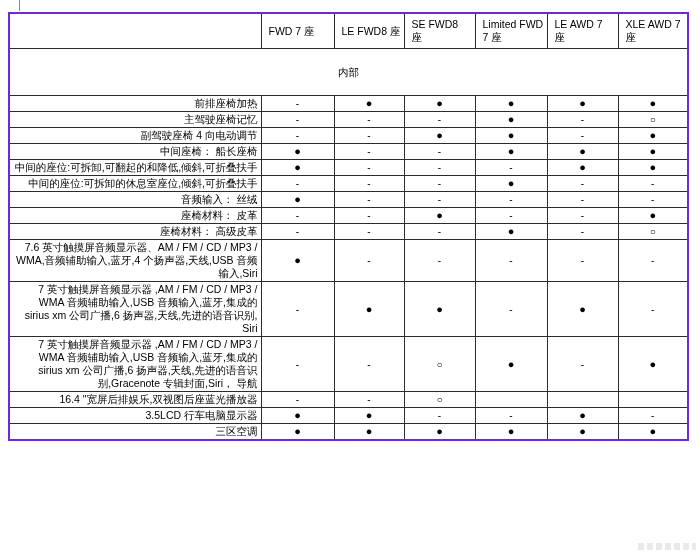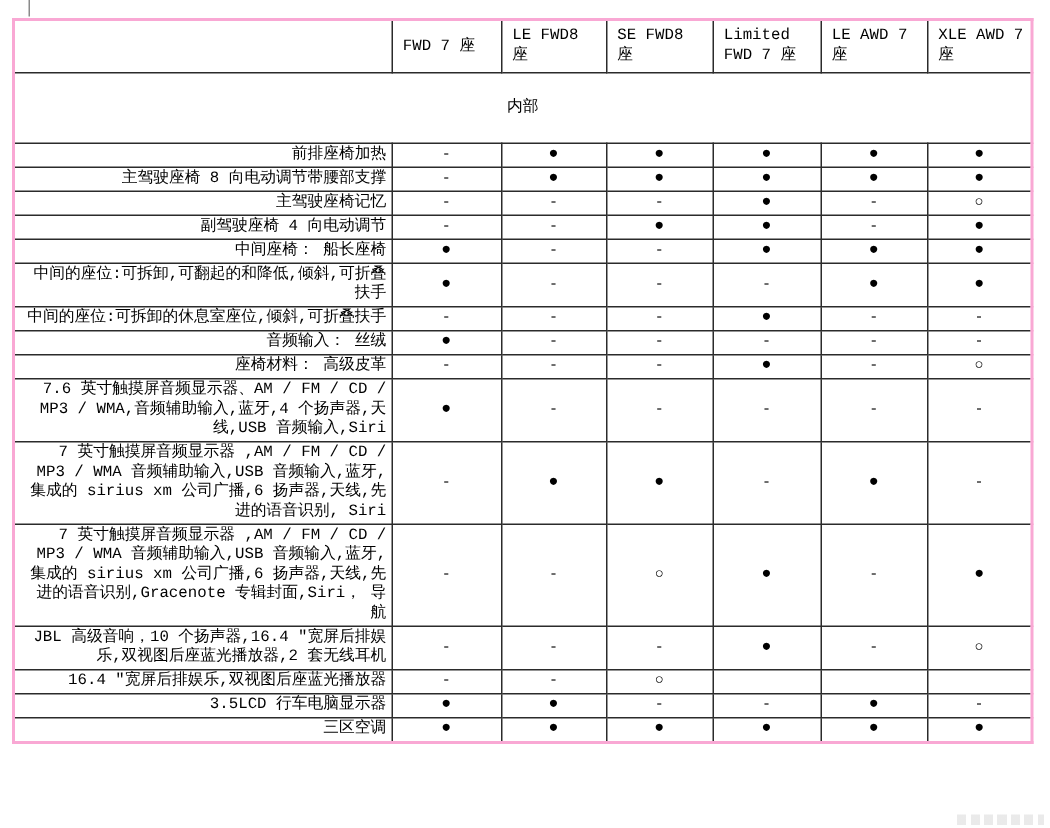--- a/index.html
+++ b/index.html
@@ -6,22 +6,21 @@
   .screen{
     position:relative;width:700px;height:552px;background:#ffffff;
     font-family:"Liberation Sans","DejaVu Sans",sans-serif;color:#000;overflow:hidden;
   }
   .artifact-line{position:absolute;left:19px;top:0;width:1px;height:11px;background:#8a8a8a;}
   .watermark{position:absolute;right:4px;bottom:2px;width:58px;height:7px;
     background:repeating-linear-gradient(90deg,#d9d9d9 0 6px,#ffffff 6px 9px);opacity:.55;}
   table.spec-table{
     position:absolute;left:8px;top:12px;width:546px;
     border-collapse:collapse;table-layout:fixed;
-    border:2px solid #f9a8d4;
-    font-family:Liberation Mono, monospace;
+    border:2px solid #6d28d9;
   }
   .spec-table th,.spec-table td{
     border:1px solid #2b2b2b;
     font-size:10.5px;line-height:13px;
     padding:1px 3px;vertical-align:middle;
     word-break:break-word;
   }
   .spec-table thead th{
     height:32px;font-weight:normal;text-align:left;
     padding-left:7px;font-size:10.5px;
@@ -65,29 +64,20 @@
         <tr>
           <td class="feature-cell">前排座椅加热</td>
           <td class="value-cell">-</td>
           <td class="value-cell dot">●</td>
           <td class="value-cell dot">●</td>
           <td class="value-cell dot">●</td>
           <td class="value-cell dot">●</td>
           <td class="value-cell dot">●</td>
         </tr>
         <tr>
-          <td class="feature-cell">主驾驶座椅 8 向电动调节带腰部支撑</td>
-          <td class="value-cell">-</td>
-          <td class="value-cell dot">●</td>
-          <td class="value-cell dot">●</td>
-          <td class="value-cell dot">●</td>
-          <td class="value-cell dot">●</td>
-          <td class="value-cell dot">●</td>
-        </tr>
-        <tr>
           <td class="feature-cell">主驾驶座椅记忆</td>
           <td class="value-cell">-</td>
           <td class="value-cell">-</td>
           <td class="value-cell">-</td>
           <td class="value-cell dot">●</td>
           <td class="value-cell">-</td>
           <td class="value-cell">○</td>
         </tr>
         <tr>
           <td class="feature-cell">副驾驶座椅 4 向电动调节</td>
@@ -128,20 +118,29 @@
         <tr>
           <td class="feature-cell">音频输入： 丝绒</td>
           <td class="value-cell dot">●</td>
           <td class="value-cell">-</td>
           <td class="value-cell">-</td>
           <td class="value-cell">-</td>
           <td class="value-cell">-</td>
           <td class="value-cell">-</td>
         </tr>
         <tr>
+          <td class="feature-cell">座椅材料： 皮革</td>
+          <td class="value-cell">-</td>
+          <td class="value-cell">-</td>
+          <td class="value-cell dot">●</td>
+          <td class="value-cell">-</td>
+          <td class="value-cell">-</td>
+          <td class="value-cell dot">●</td>
+        </tr>
+        <tr>
           <td class="feature-cell">座椅材料： 高级皮革</td>
           <td class="value-cell">-</td>
           <td class="value-cell">-</td>
           <td class="value-cell">-</td>
           <td class="value-cell dot">●</td>
           <td class="value-cell">-</td>
           <td class="value-cell">○</td>
         </tr>
         <tr>
           <td class="feature-cell">7.6 英寸触摸屏音频显示器、AM / FM / CD / MP3 / WMA,音频辅助输入,蓝牙,4 个扬声器,天线,USB 音频输入,Siri</td>
@@ -162,29 +161,20 @@
           <td class="value-cell">-</td>
         </tr>
         <tr>
           <td class="feature-cell">7 英寸触摸屏音频显示器 ,AM / FM / CD / MP3 / WMA 音频辅助输入,USB 音频输入,蓝牙,集成的 sirius xm 公司广播,6 扬声器,天线,先进的语音识别,Gracenote 专辑封面,Siri， 导航</td>
           <td class="value-cell">-</td>
           <td class="value-cell">-</td>
           <td class="value-cell">○</td>
           <td class="value-cell dot">●</td>
           <td class="value-cell">-</td>
           <td class="value-cell dot">●</td>
-        </tr>
-        <tr>
-          <td class="feature-cell">JBL 高级音响，10 个扬声器,16.4 "宽屏后排娱乐,双视图后座蓝光播放器,2 套无线耳机</td>
-          <td class="value-cell">-</td>
-          <td class="value-cell">-</td>
-          <td class="value-cell">-</td>
-          <td class="value-cell dot">●</td>
-          <td class="value-cell">-</td>
-          <td class="value-cell">○</td>
         </tr>
         <tr>
           <td class="feature-cell">16.4 "宽屏后排娱乐,双视图后座蓝光播放器</td>
           <td class="value-cell">-</td>
           <td class="value-cell">-</td>
           <td class="value-cell">○</td>
           <td class="value-cell"></td>
           <td class="value-cell"></td>
           <td class="value-cell"></td>
         </tr>

